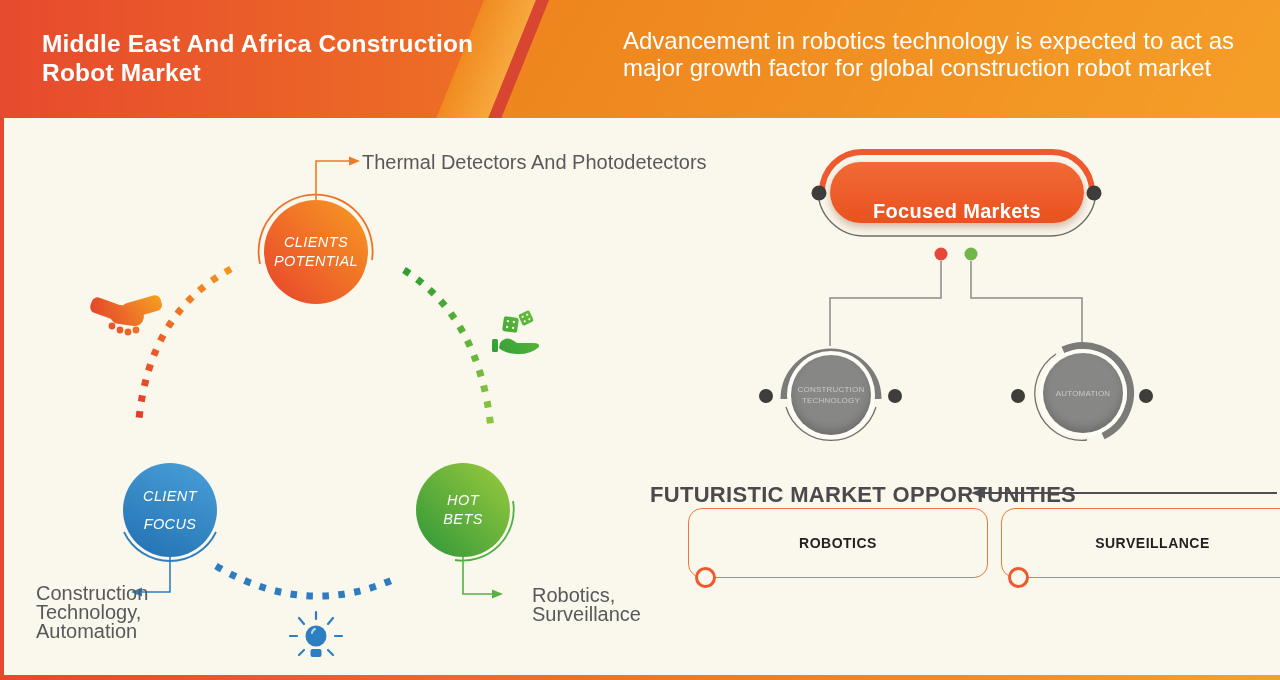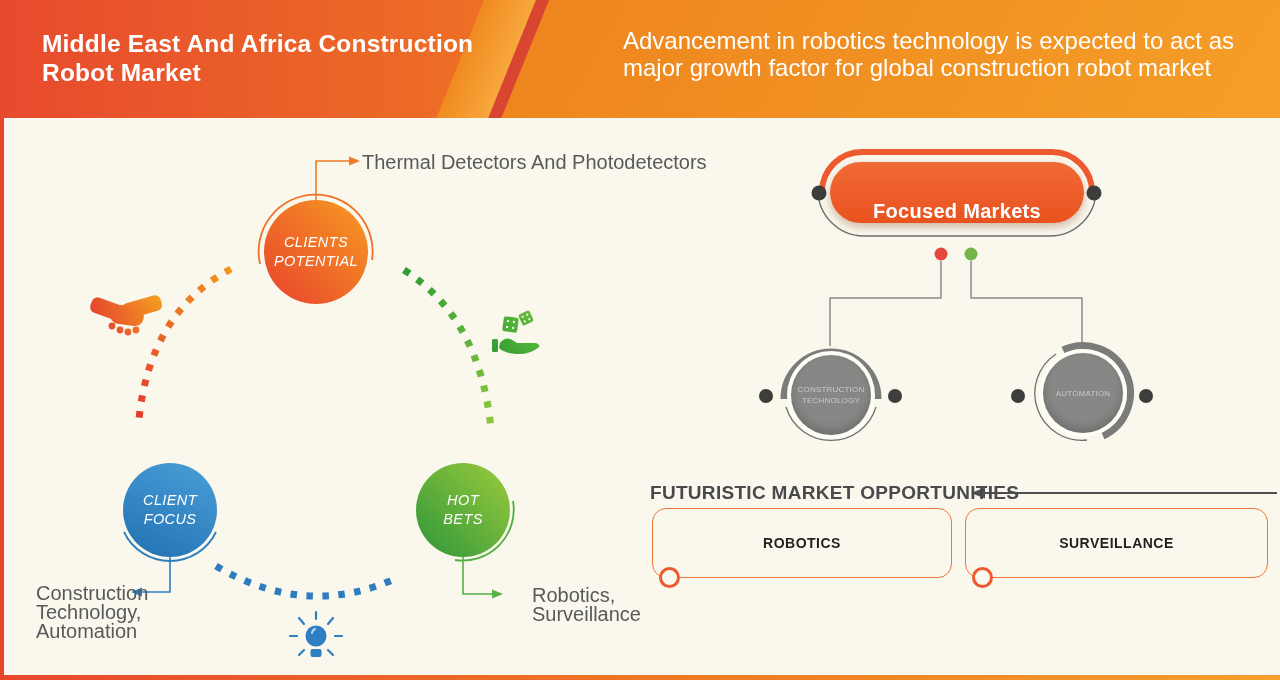--- a/index.html
+++ b/index.html
@@ -26,21 +26,21 @@
     font-size:24px;line-height:27px;font-weight:400;margin-left:47px;}
   
   .content{position:absolute;left:4px;top:118px;right:3px;bottom:5px;background:#faf7ec;}
   
   .lines{position:absolute;left:0;top:0;width:1280px;height:680px;}
   
   .node{position:absolute;border-radius:50%;display:flex;align-items:center;justify-content:center;
     color:#fff;text-align:center;white-space:pre-line;font-weight:500;letter-spacing:.4px;font-style:italic;}
   .node-cp{left:264px;top:200px;width:104px;height:104px;font-size:14.5px;line-height:19px;
     background:linear-gradient(225deg,#f79b22 0%,#e8432d 100%);}
-  .node-cf{left:123px;top:463px;width:94px;height:94px;font-size:14.5px;line-height:19px;
+  .node-cf{left:123px;top:463px;width:94px;height:94px;font-size:14.5px;line-height:28px;
     background:linear-gradient(205deg,#4aa0d8 0%,#2270b2 100%);}
   .node-hb{left:416px;top:463px;width:94px;height:94px;font-size:14.5px;line-height:19px;
     background:linear-gradient(225deg,#9ccb3d 0%,#2d9639 100%);}
   
   .callout{position:absolute;color:#58595b;font-size:20px;line-height:19px;white-space:pre-line;}
   .co-thermal{left:362px;top:153px;}
   .co-cf{left:36px;top:584px;width:96px;text-align:center;}
   .co-hb{left:532px;top:586px;}
   
   .pill{position:absolute;left:830px;top:162px;width:254px;height:61px;border-radius:31px;
@@ -48,25 +48,25 @@
     box-shadow:0 4px 8px rgba(120,40,10,.3);
     display:flex;align-items:flex-end;justify-content:center;color:#fff;
     font-size:20px;font-weight:bold;letter-spacing:.3px;}
   .gray-node{position:absolute;width:80px;height:80px;border-radius:50%;background:#878786;
     box-shadow:0 0 0 4px #fdfcf5, inset 0 -5px 9px rgba(0,0,0,.18);
     display:flex;align-items:center;justify-content:center;color:#c9c9c7;
     font-size:8px;line-height:11px;letter-spacing:.2px;text-align:center;white-space:pre-line;}
   .gn-left{left:791px;top:355px;}
   .gn-right{left:1043px;top:353px;}
   
-  .opp-head{position:absolute;left:650px;top:482px;font-size:19px;font-weight:600;
+  .opp-head{position:absolute;left:650px;top:482px;font-size:22px;font-weight:600;
     color:#4a4a4c;letter-spacing:.3px;}
   .opp-box{position:absolute;top:508px;height:70px;border:1.5px solid #f0763b;border-radius:14px;
     box-sizing:border-box;display:flex;align-items:center;justify-content:center;
-    font-size:14px;font-weight:bold;color:#231f20;letter-spacing:.5px;}
+    font-size:14px;font-weight:bold;color:#231f20;letter-spacing:.5px;margin-left:36px;}
   .box-rob{left:652px;width:300px;}
   .box-sur{left:965px;width:303px;}
   .corner-ring{position:absolute;left:6px;bottom:-11px;width:15px;height:15px;border-radius:50%;
     border:3px solid #ee5a2e;background:#fbf8ee;}
 </style>
 </head>
 <body>
 
 <div class="page">
 

